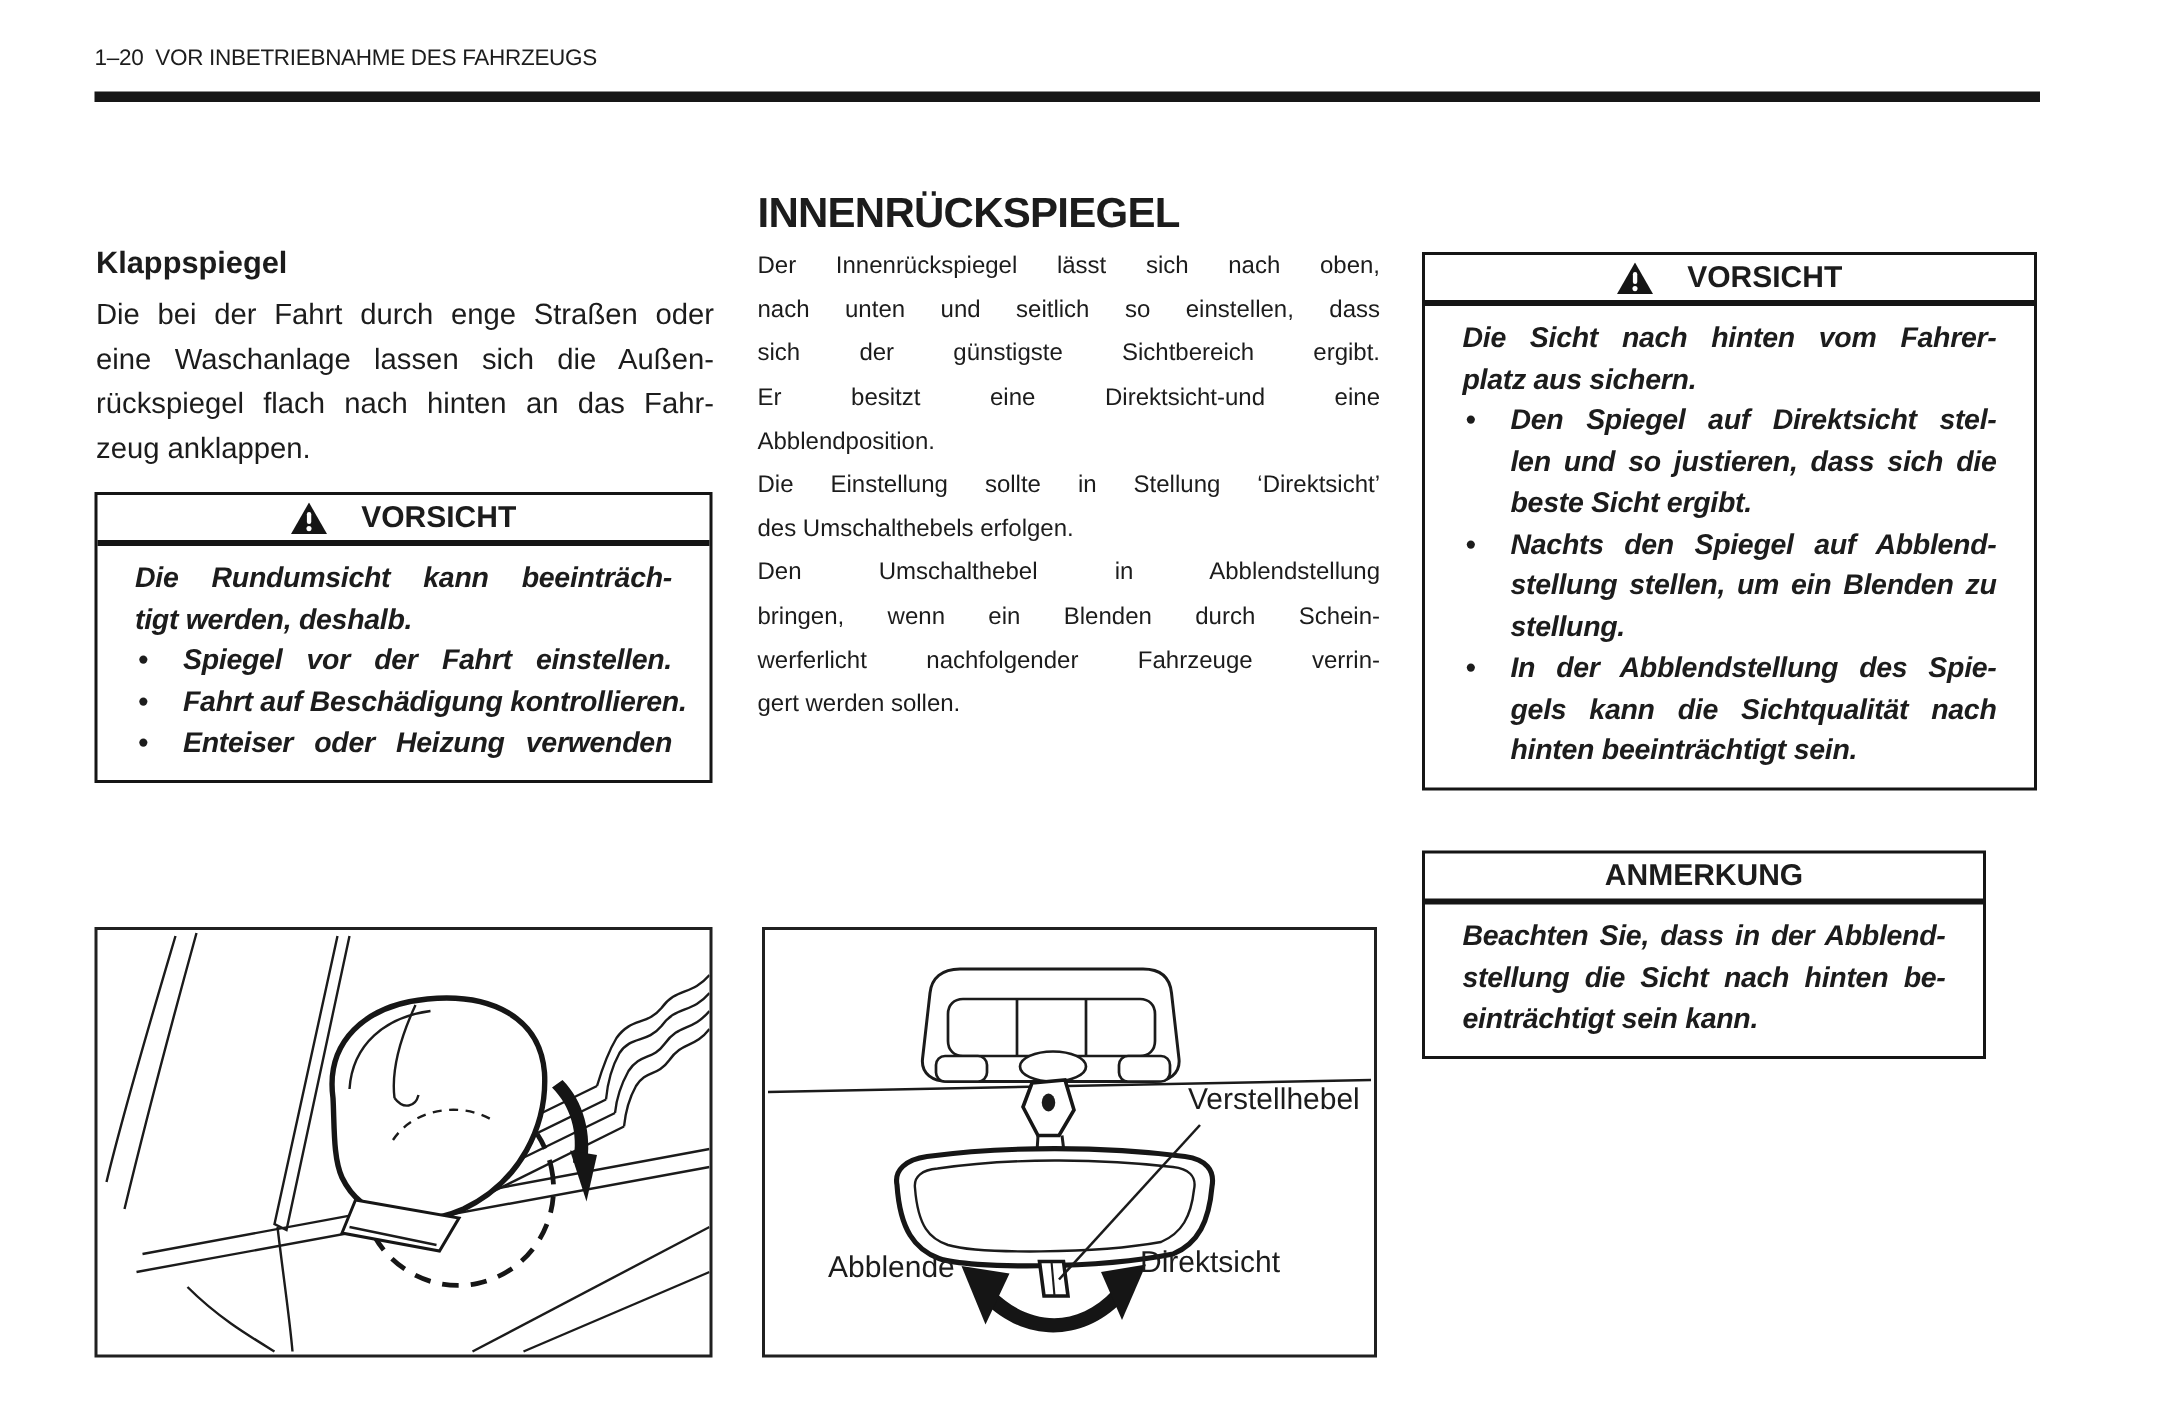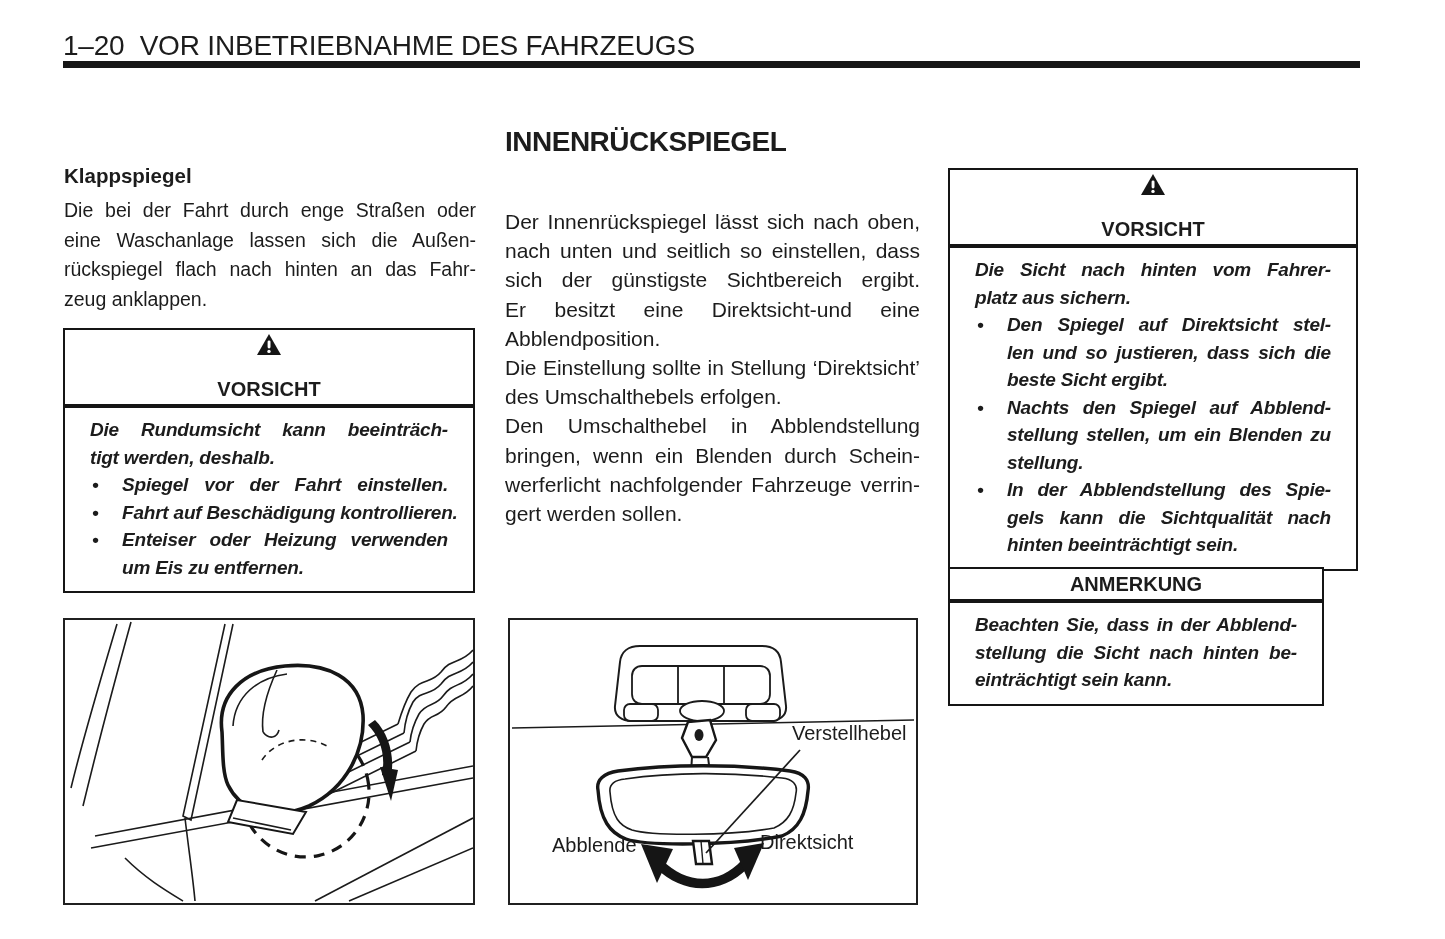--- a/index.html
+++ b/index.html
@@ -1,32 +1,32 @@
 <!DOCTYPE html>
 <html><head>
 <meta charset="utf-8">
 <style>
   html,body{margin:0;padding:0;background:#ffffff;}
   .page{position:relative;width:1445px;height:939px;background:#ffffff;overflow:hidden;
         font-family:"Liberation Sans",sans-serif;color:#1c1c1c;}
-  .running-head{position:absolute;left:63px;top:30px;font-size:28px;white-space:pre;letter-spacing:-0.2px;}
+  .running-head{position:absolute;left:63px;top:30px;font-size:15px;white-space:pre;letter-spacing:-0.2px;}
   .head-rule{position:absolute;left:63px;top:61px;width:1297px;height:7px;background:#161616;}
 
   .h-klapp{position:absolute;left:64px;top:164px;font-size:20.5px;font-weight:bold;}
   .p-klapp{position:absolute;left:64px;top:196px;width:412px;font-size:19.5px;line-height:29.5px;}
 
   .h-innen{position:absolute;left:505px;top:126px;font-size:28px;font-weight:bold;letter-spacing:-0.5px;}
-  .mid-text{position:absolute;left:505px;top:163px;width:415px;font-size:21px;line-height:29.2px;margin-top:44px;}
+  .mid-text{position:absolute;left:505px;top:163px;width:415px;font-size:16px;line-height:29.2px;}
 
   .box{position:absolute;border:2.5px solid #151515;background:#fff;box-sizing:border-box;}
   .wb-left{left:63px;top:328px;width:412px;}
   .wb-right{left:948px;top:168px;width:410px;}
   .nb{left:948px;top:567px;width:376px;}
   .box-title{display:flex;align-items:center;justify-content:center;gap:23px;
-             font-weight:bold;font-size:20px;padding:4px 0 3px;border-bottom:4px solid #151515;flex-direction:column;}
+             font-weight:bold;font-size:20px;padding:4px 0 3px;border-bottom:4px solid #151515;}
   .box-title svg{display:block;}
   .box-body{padding:8px 25px 10px;font-weight:bold;font-style:italic;font-size:19px;
             line-height:27.5px;letter-spacing:-0.2px;overflow:hidden;}
 
   .ln{text-align:justify;text-align-last:left;white-space:nowrap;}
   .ln.just{text-align-last:justify;}
   .bullet-row{display:flex;}
   .dot{flex:0 0 30px;padding-left:2px;}
   .bullet-body{flex:1;min-width:0;}
 
@@ -81,21 +81,20 @@
           <div class="bullet-row">
             <span class="dot">•</span>
             <div class="bullet-body">
               <div class="ln last">Fahrt auf Beschädigung kontrollieren.</div>
             </div>
           </div>
           <div class="bullet-row">
             <span class="dot">•</span>
             <div class="bullet-body">
               <div class="ln just">Enteiser oder Heizung verwenden</div>
-              <div class="ln last">um Eis zu entfernen.</div>
             </div>
           </div>
         </div>
     </div>
   </div>
 
   <div class="figure fig-left">
     <svg viewBox="0 0 408 283">
       <g stroke="#1b1b1b" fill="none" stroke-width="1.6">
         <path d="M52,4 C36,58 18,118 6,168"></path>

